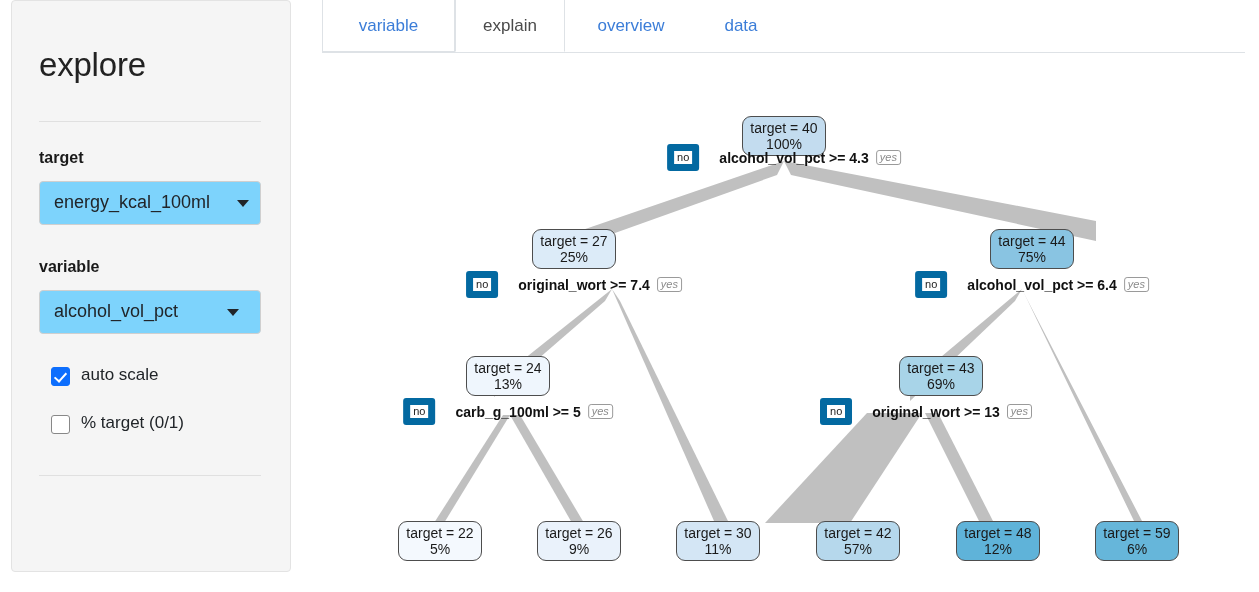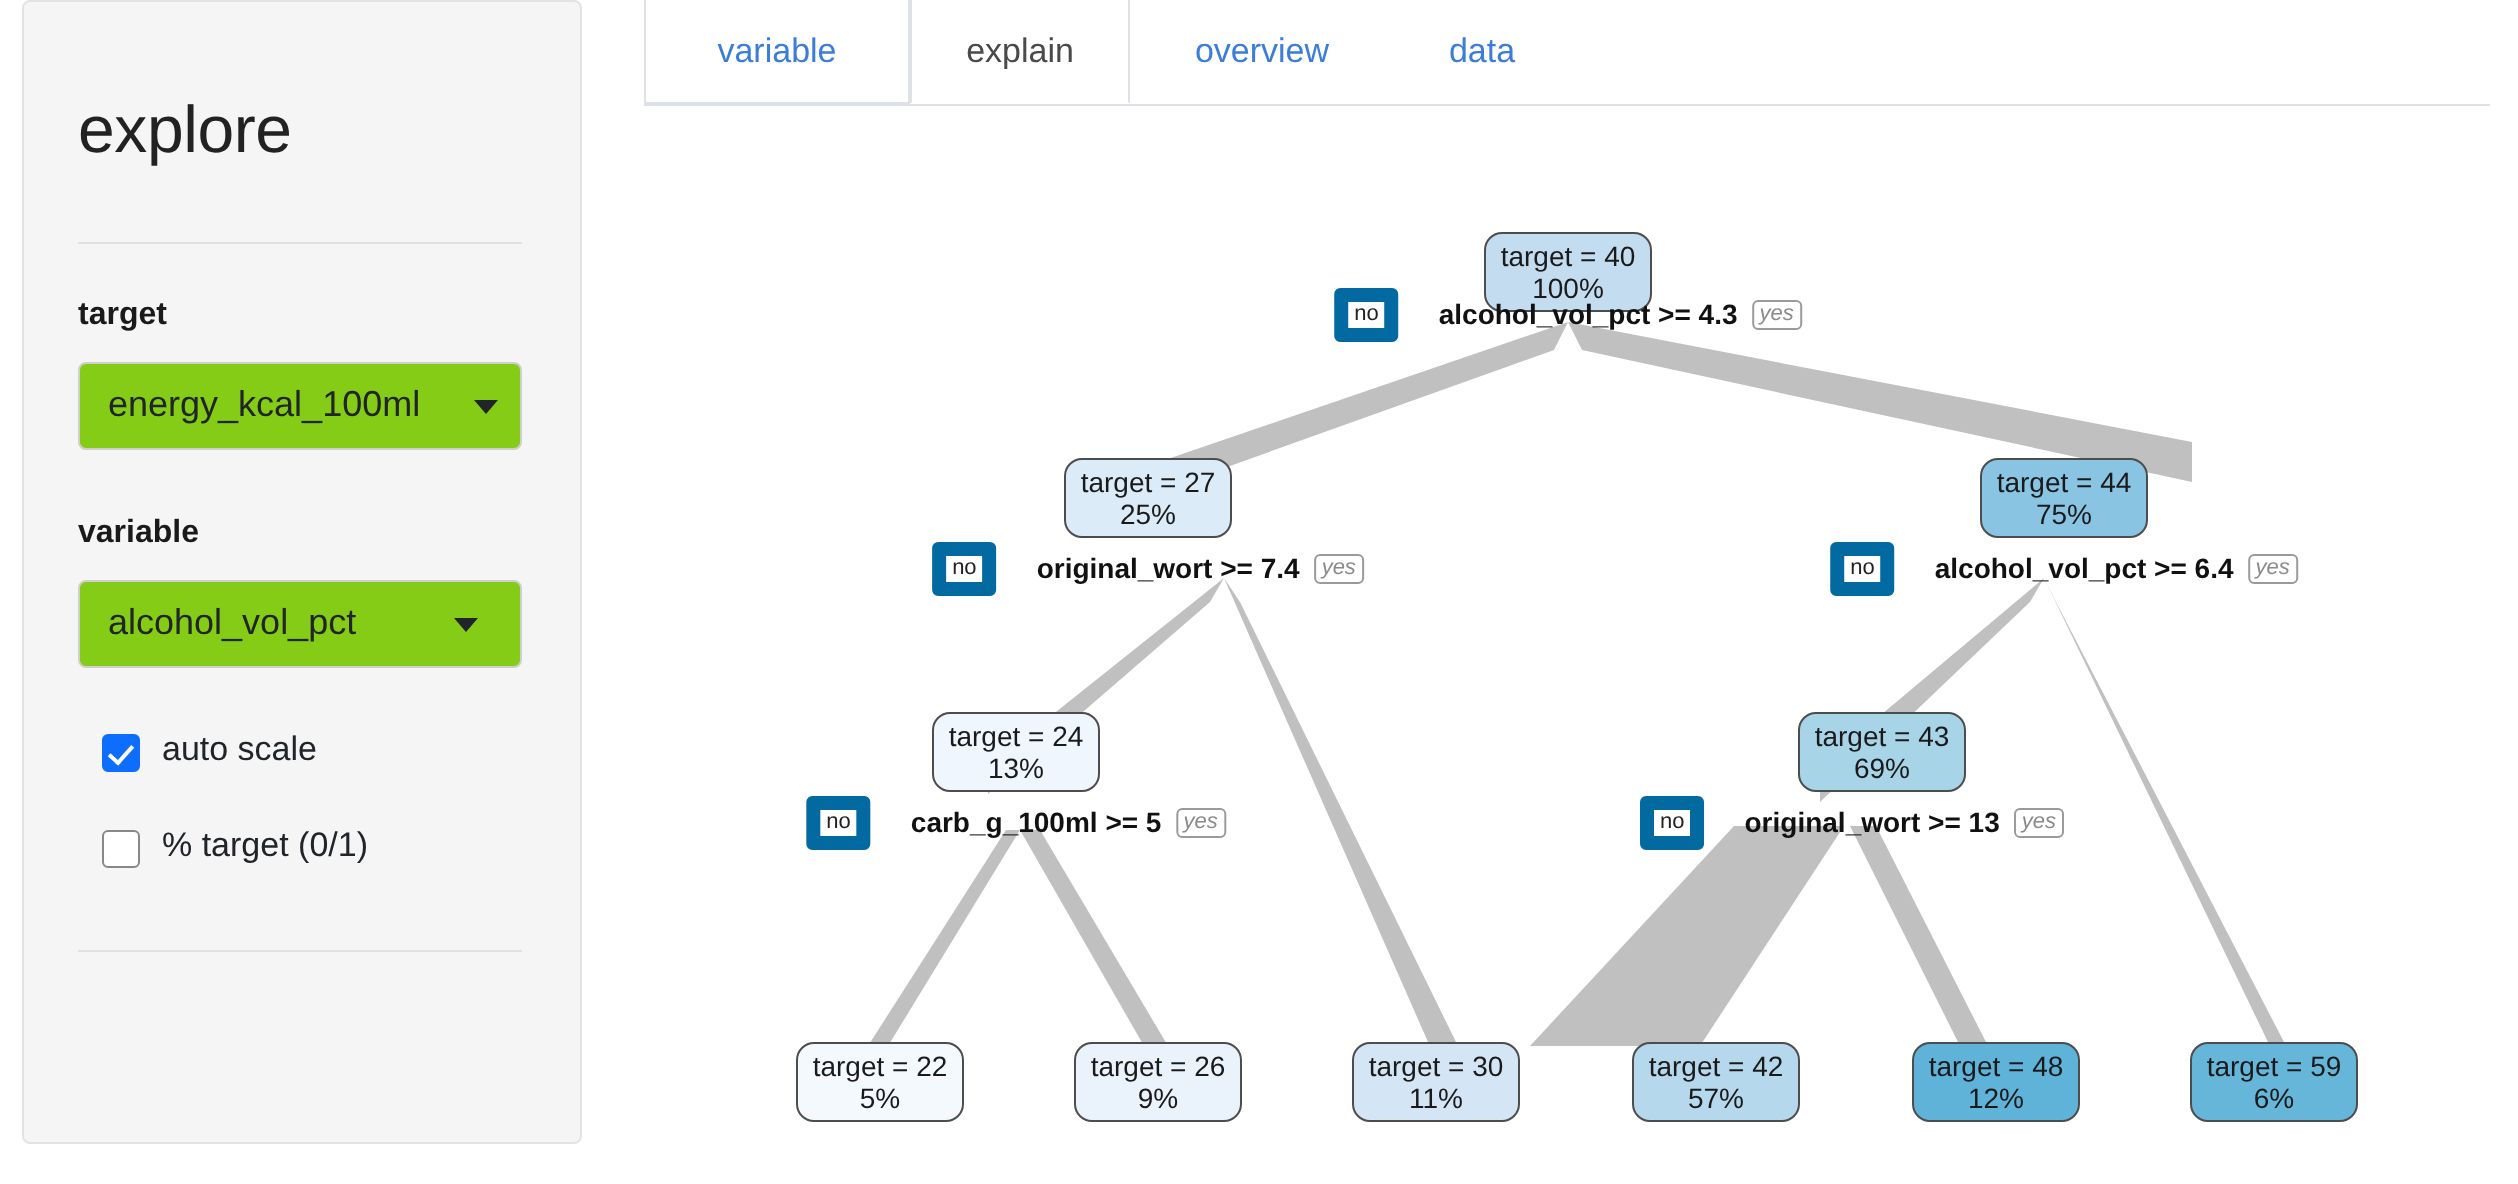--- a/index.html
+++ b/index.html
@@ -29,21 +29,21 @@
   #rule-1{top:120px;}
   #rule-2{top:474px;}
   .field-label{
     position:absolute;left:27px;font-size:16px;font-weight:bold;color:#1a1a1a;
   }
   #label-target{top:148px;}
   #label-variable{top:257px;}
 
   .select-box{
     position:absolute;left:27px;width:222px;height:44px;
-    background:#84cc16;border:1px solid #cfcfcf;border-radius:4px;
+    background:#7dd3fc;border:1px solid #cfcfcf;border-radius:4px;
     box-sizing:border-box;cursor:pointer;
   }
   #select-target{top:180px;}
   #select-variable{top:289px;}
   .select-value{
     position:absolute;left:14px;top:10px;
     font-size:18px;color:#212529;white-space:nowrap;
   }
   .caret{
     position:absolute;top:18px;

